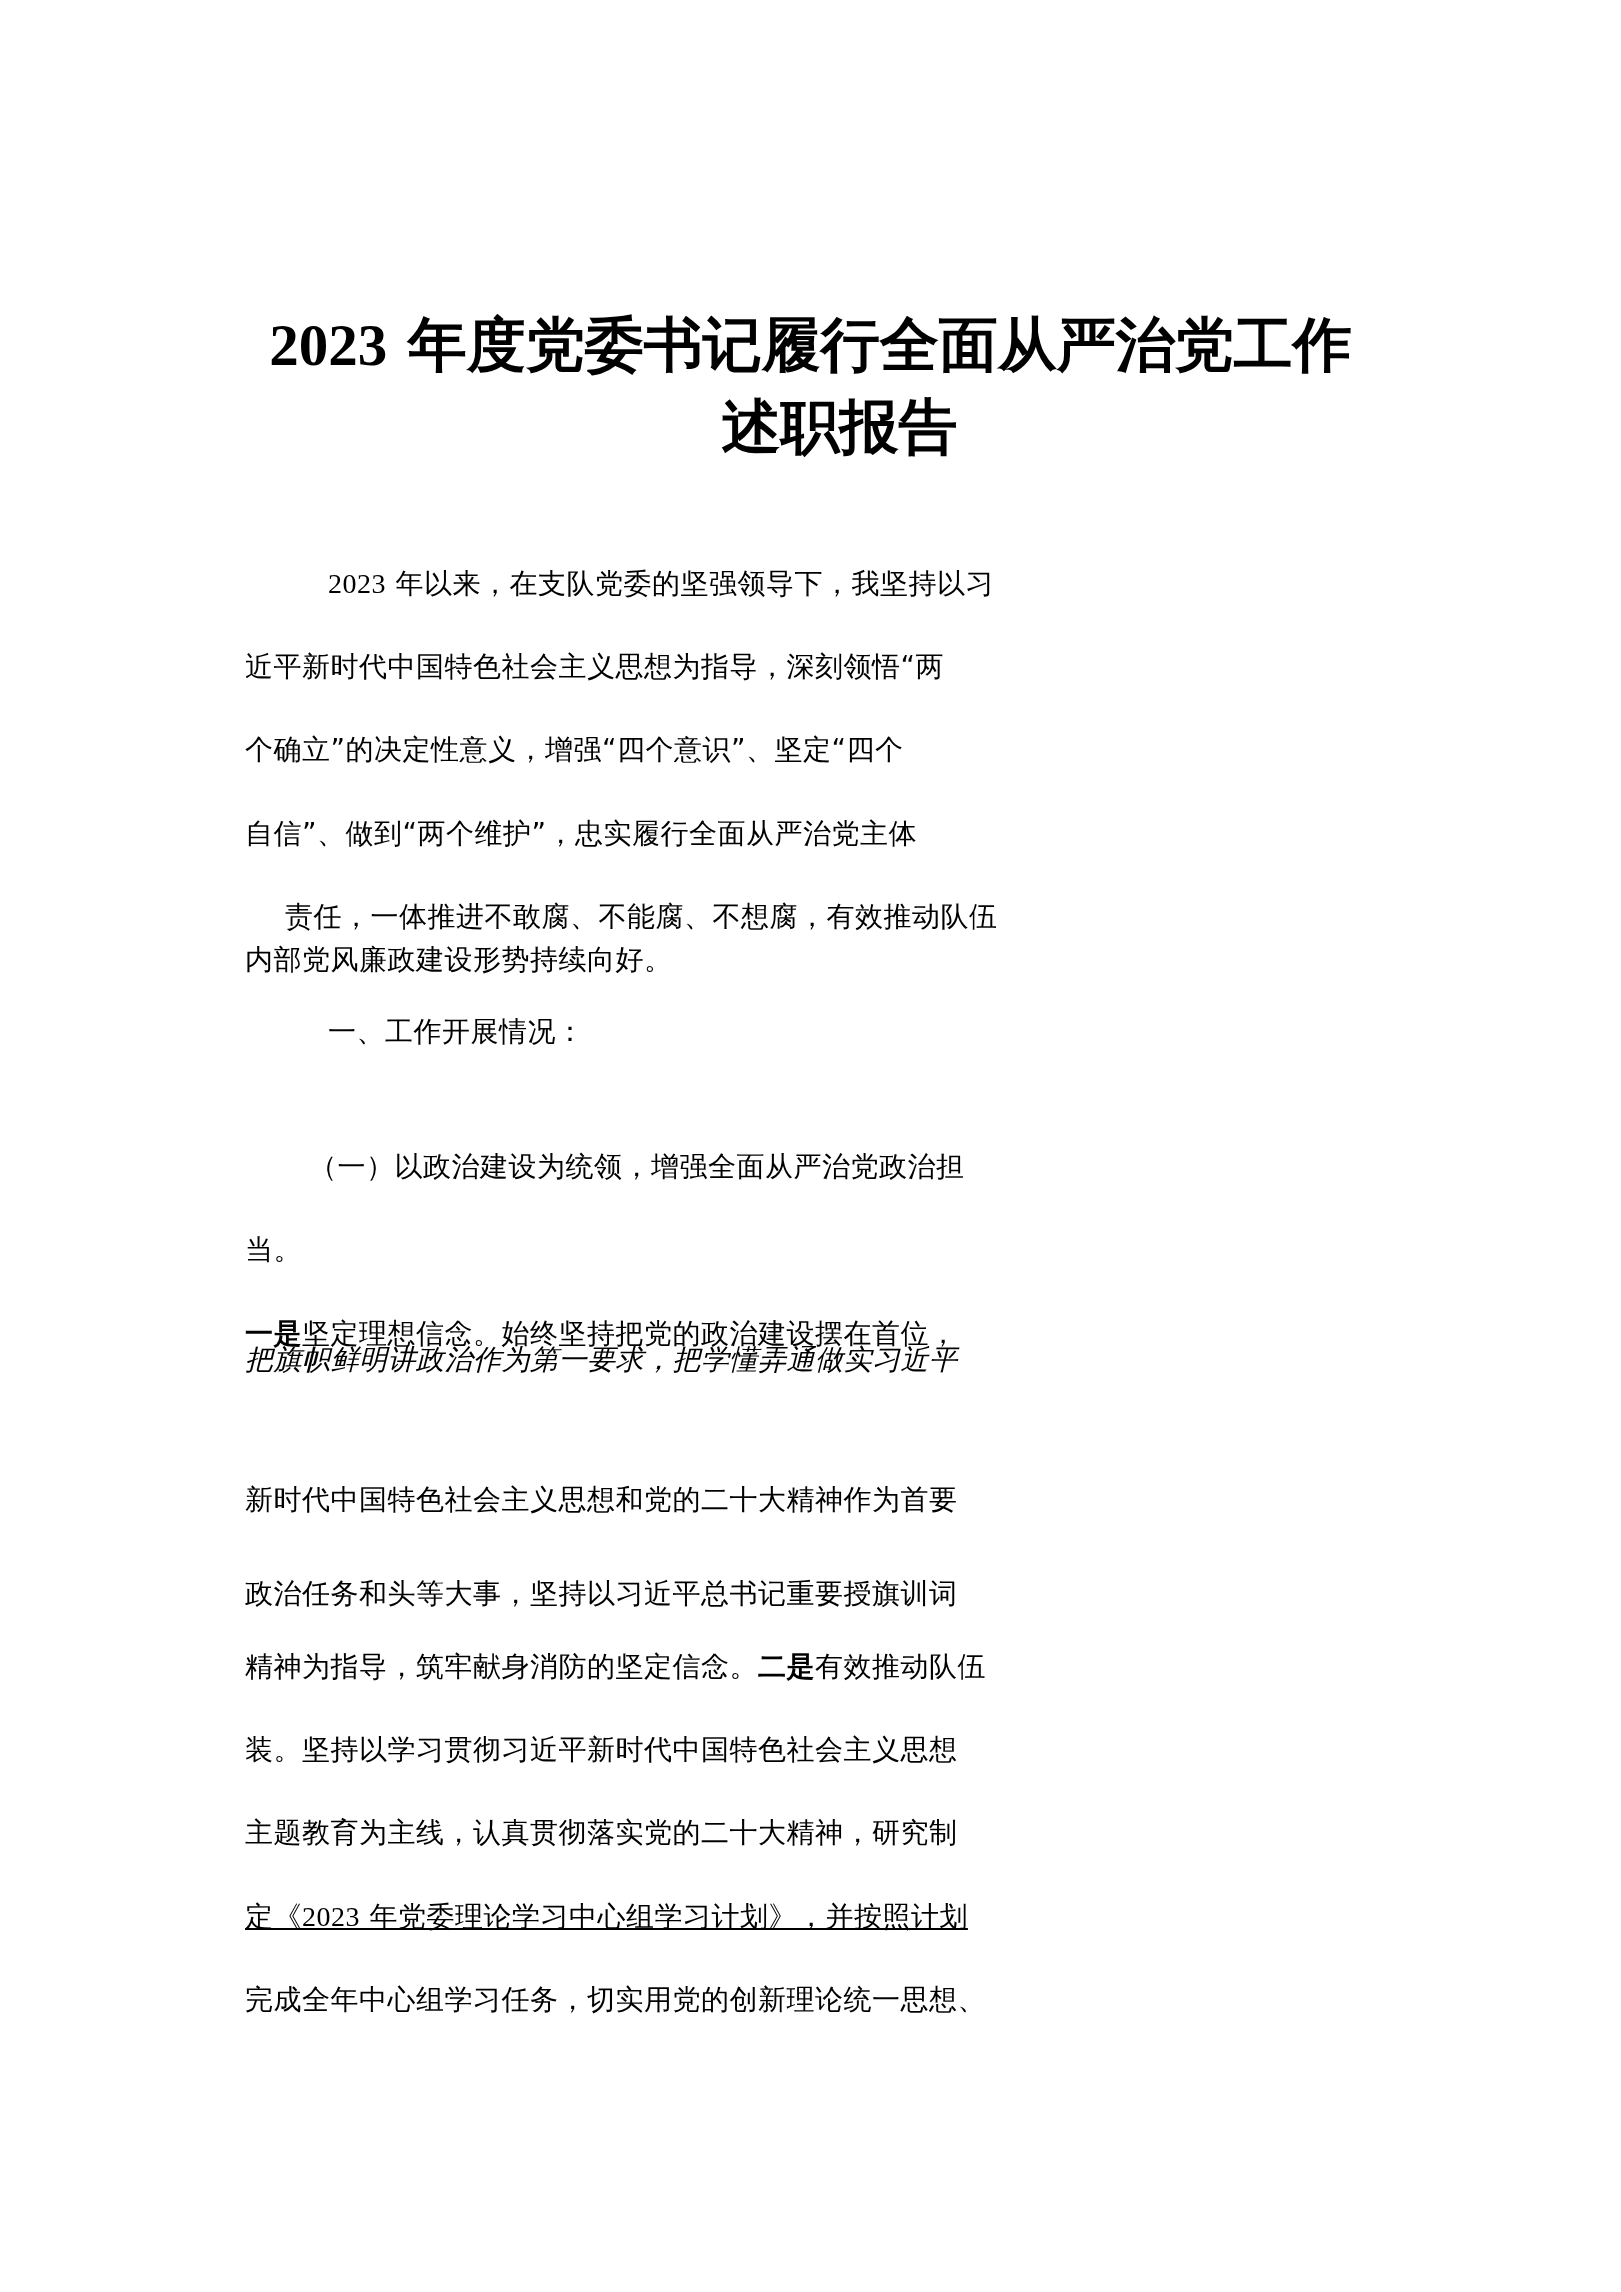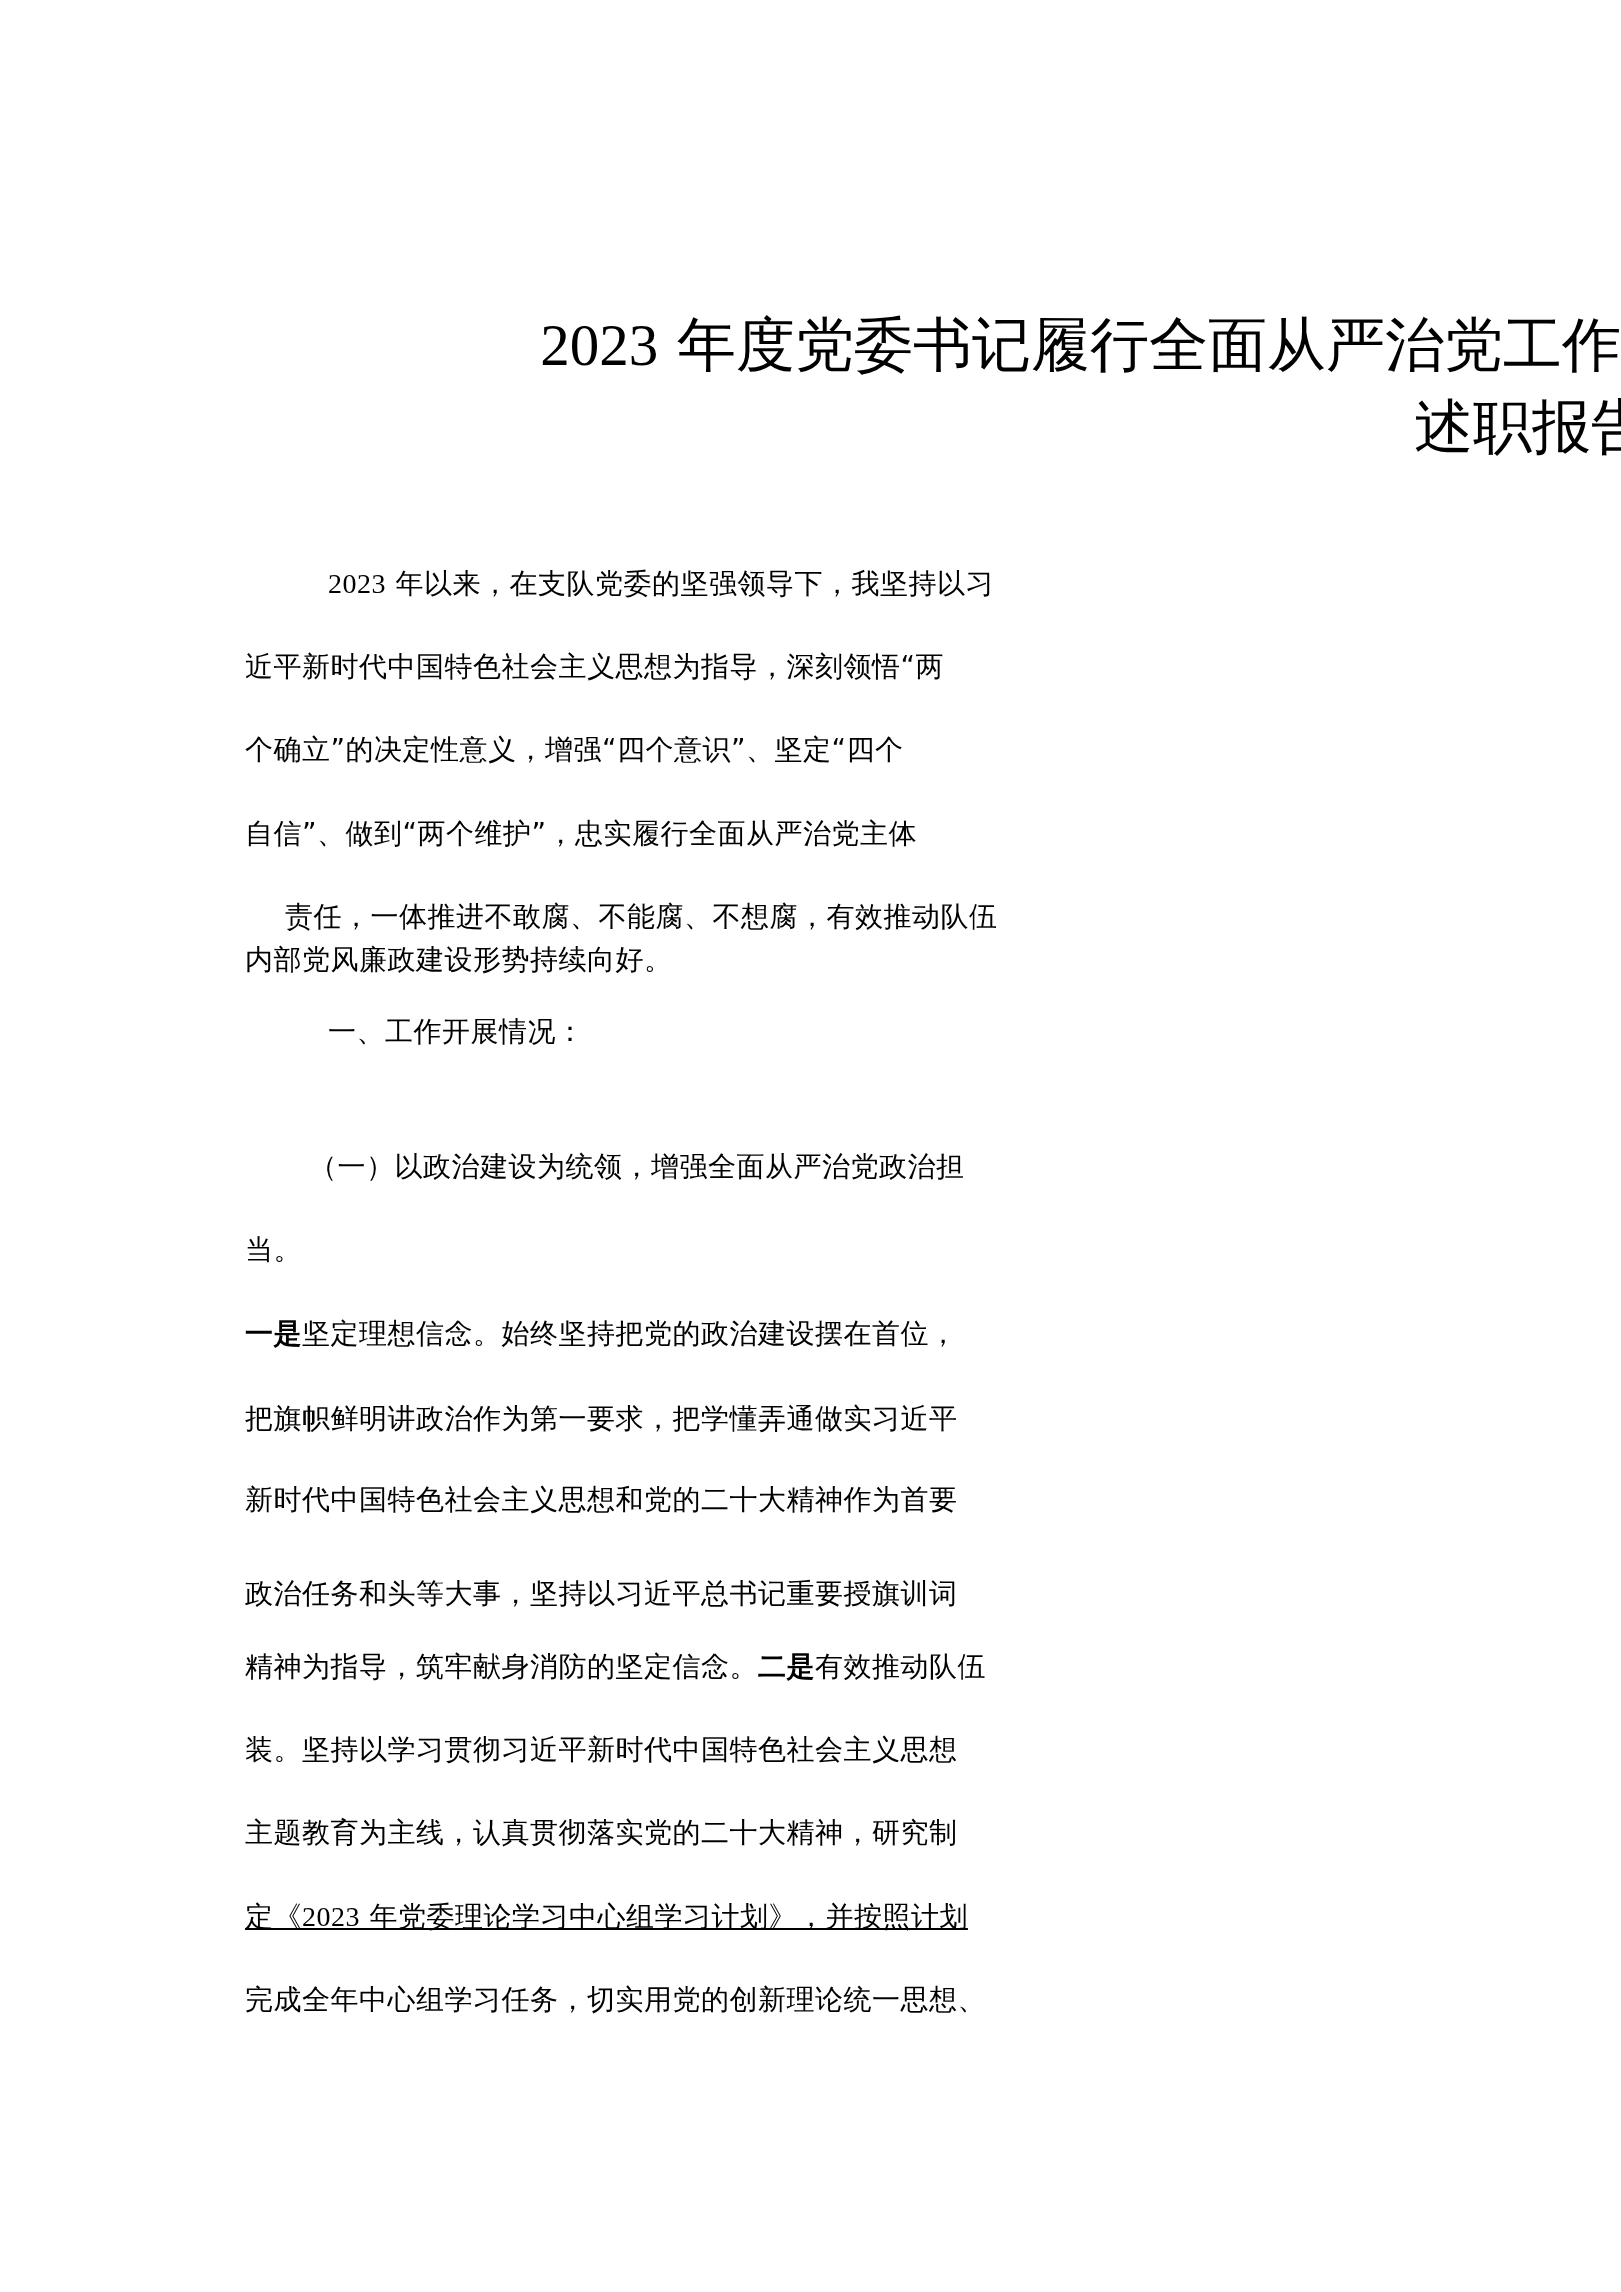--- a/index.html
+++ b/index.html
@@ -1,20 +1,20 @@
 <!DOCTYPE html>
 <html><head>
 <meta charset="utf-8">
 <style>
   html, body { margin: 0; padding: 0; background: #ffffff; }
   body { width: 1621px; height: 2293px; position: relative; overflow: hidden;
          font-family: "DejaVu Sans", "Liberation Sans", sans-serif; color: #000; }
   .page { position: absolute; left: 0; top: 0; width: 1621px; height: 2293px; background: #fff; }
-  .title { position: absolute; left: 0; width: 1621px; text-align: right;
-           font-size: 59px; line-height: 78px; letter-spacing: 0px; font-weight: normal; }
+  .title { position: absolute; left: 0; width: 1621px; text-align: center;
+           font-size: 59px; line-height: 78px; letter-spacing: 0px; font-weight: bold; }
   .title .num { font-family: "Liberation Serif", "DejaVu Serif", serif; }
   .t1 { top: 306px; }
   .t2 { top: 388px; padding-left: 29px; }
   .line { position: absolute; left: 245px; width: 1157px; font-size: 28px; line-height: 59px;
           white-space: nowrap; letter-spacing: 0.5px; }
   .num { font-family: "Liberation Serif", "DejaVu Serif", serif; }
   .bold { font-weight: bold; }
 </style>
 </head>
 <body>
@@ -30,21 +30,21 @@
   <div class="line" style="top:804px;">自信”、做到“两个维护”，忠实履行全面从严治党主体</div>
   <div class="line" style="top:887px;margin-left:40px;">责任，一体推进不敢腐、不能腐、不想腐，有效推动队伍</div>
   <div class="line" style="top:930px;">内部党风廉政建设形势持续向好。</div>
 
   <div class="line" style="top:1002px; left:328px;">一、工作开展情况：</div>
 
   <div class="line" style="top:1137px; left:309px;">（一）以政治建设为统领，增强全面从严治党政治担</div>
   <div class="line" style="top:1220px;">当。</div>
 
   <div class="line" style="top:1304px;"><span class="bold">一是</span><span>坚定理想信念。始终坚持把党的政治建设摆在首位，</span></div>
-  <div class="line" style="top:1389px;">把旗帜鲜明讲政治作为第一要求，把学懂弄通做实习近平</div>
+  <div class="line" style="top:1330px;font-style:italic;">把旗帜鲜明讲政治作为第一要求，把学懂弄通做实习近平</div>
   <div class="line" style="top:1470px;">新时代中国特色社会主义思想和党的二十大精神作为首要</div>
   <div class="line" style="top:1564px;">政治任务和头等大事，坚持以习近平总书记重要授旗训词</div>
   <div class="line" style="top:1637px;"><span>精神为指导，筑牢献身消防的坚定信念。</span><span class="bold">二是</span><span>有效推动队伍</span></div>
   <div class="line" style="top:1720px;">装。坚持以学习贯彻习近平新时代中国特色社会主义思想</div>
   <div class="line" style="top:1803px;">主题教育为主线，认真贯彻落实党的二十大精神，研究制</div>
   <div class="line" style="top:1887px;text-decoration:underline;"><span>定《</span><span class="num">2023</span><span> 年党委理论学习中心组学习计划》，并按照计划</span></div>
   <div class="line" style="top:1970px;">完成全年中心组学习任务，切实用党的创新理论统一思想、</div>
 
 </div>
 

